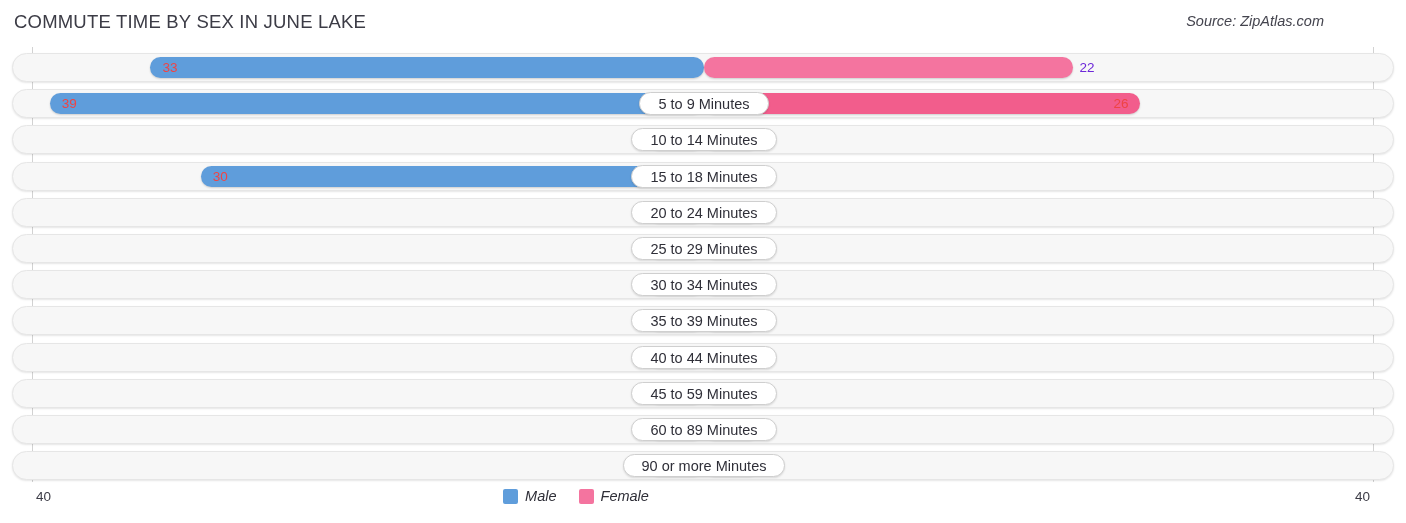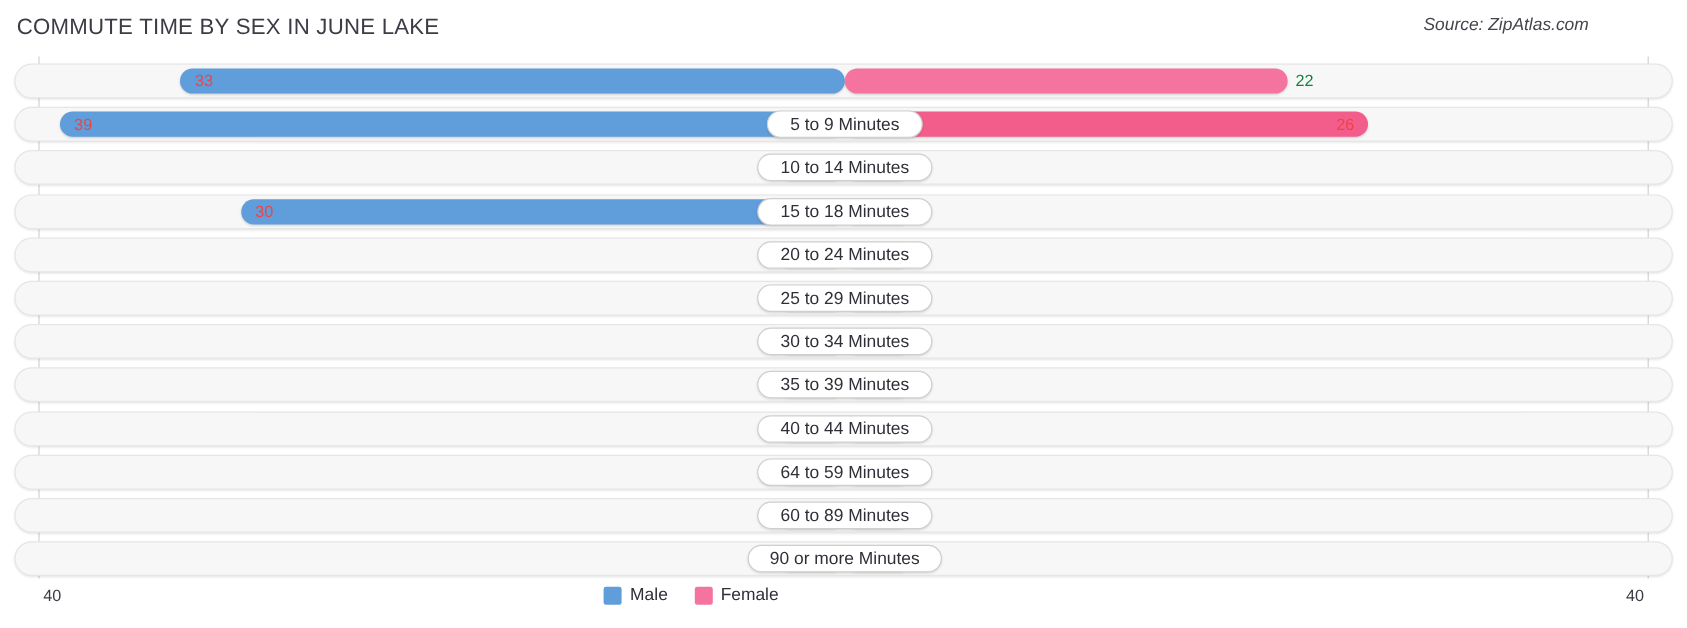--- a/index.html
+++ b/index.html
@@ -87,21 +87,21 @@
 
   .bar-value {
     position: absolute;
     top: 3px;
     height: 21px;
     line-height: 21px;
     font-size: 13.5px;
     white-space: nowrap;
   }
   .bar-value.inside  { color: #ef4444; }
-  .bar-value.outside { color: #15803d; }
+  .bar-value.outside { color: #6d28d9; }
 
   
   .cat-pill {
     position: absolute;
     top: 2px;
     height: 23px;
     line-height: 23px;
     box-sizing: border-box;
     background: #ffffff;
     border: 1px solid #cfcfcf;
@@ -133,20 +133,21 @@
 
   .legend {
     position: absolute;
     left: 0;
     top: 4px;
     width: 1152px;
     display: flex;
     justify-content: center;
     align-items: center;
     gap: 22px;
+    font-style: italic;
   }
   .legend-item {
     display: flex;
     align-items: center;
     gap: 7px;
   }
   .legend-swatch {
     width: 15px;
     height: 15px;
     border-radius: 2px;
@@ -229,21 +230,21 @@
         <div class="bar-value outside" style="left: 617px; width: 12px; text-align: right;">0</div>
         <div class="bar female zero" style="left: 691px; width: 56px;"></div>
         <div class="bar-value outside" style="left: 754px;">0</div>
         <div class="cat-pill" style="width: 146px; left: 618px;">40 to 44 Minutes</div>
       </div>
       <div class="row" style="top: 331.8px;">
         <div class="bar male zero" style="left: 635px; width: 56px;"></div>
         <div class="bar-value outside" style="left: 617px; width: 12px; text-align: right;">0</div>
         <div class="bar female zero" style="left: 691px; width: 56px;"></div>
         <div class="bar-value outside" style="left: 754px;">0</div>
-        <div class="cat-pill" style="width: 146px; left: 618px;">64 to 59 Minutes</div>
+        <div class="cat-pill" style="width: 146px; left: 618px;">45 to 59 Minutes</div>
       </div>
       <div class="row" style="top: 368px;">
         <div class="bar male zero" style="left: 635px; width: 56px;"></div>
         <div class="bar-value outside" style="left: 617px; width: 12px; text-align: right;">0</div>
         <div class="bar female zero" style="left: 691px; width: 56px;"></div>
         <div class="bar-value outside" style="left: 754px;">0</div>
         <div class="cat-pill" style="width: 146px; left: 618px;">60 to 89 Minutes</div>
       </div>
       <div class="row" style="top: 404.2px;">
         <div class="bar male zero" style="left: 635px; width: 56px;"></div>

